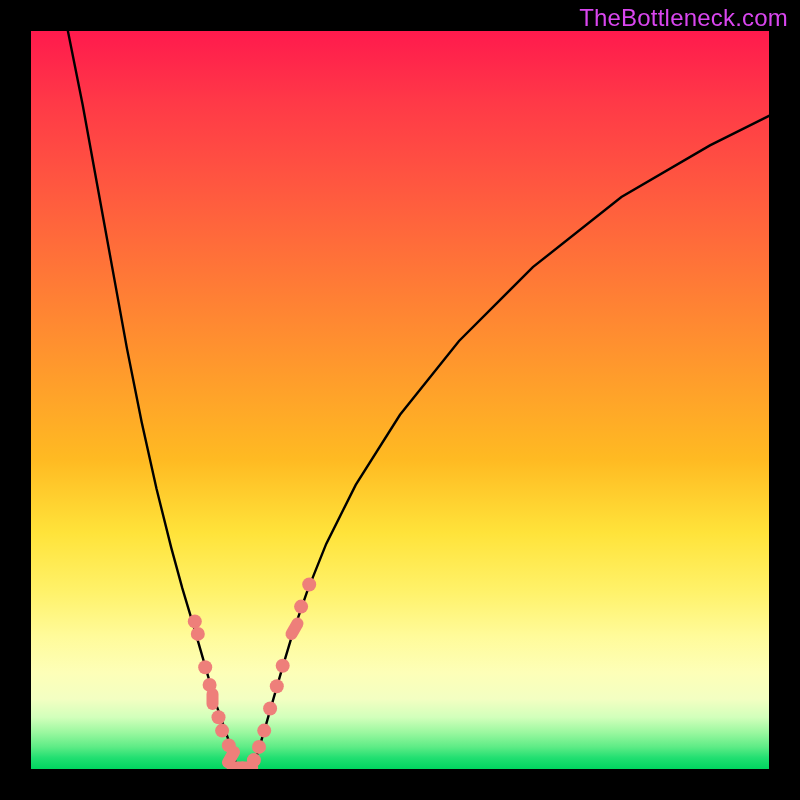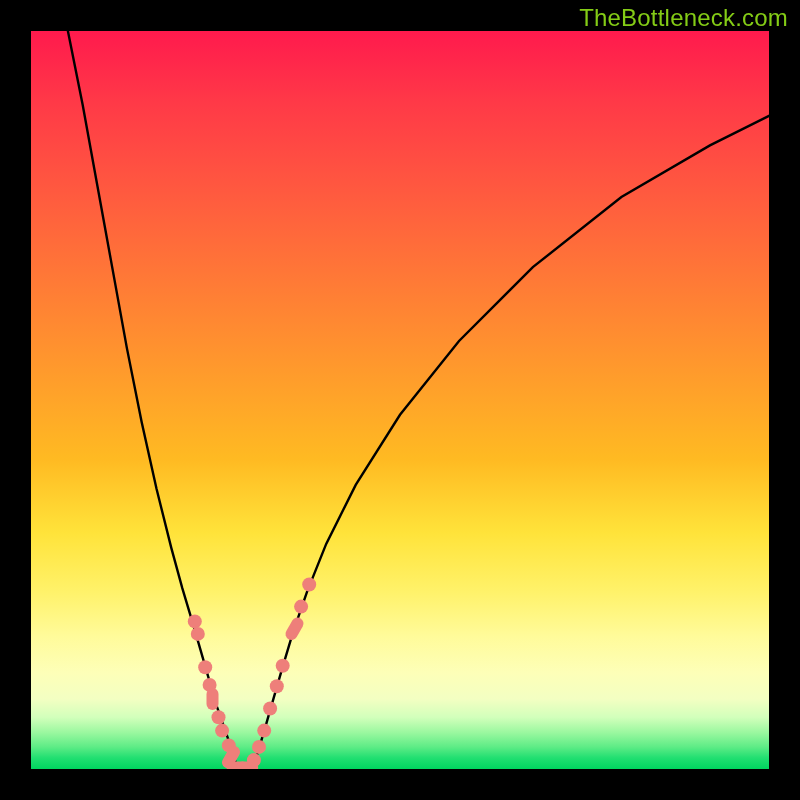--- a/index.html
+++ b/index.html
@@ -51,21 +51,21 @@
   }
   .curve-svg {
     position: absolute;
     left: 0; top: 0;
     width: 738px; height: 738px;
   }
   .attribution {
     position: absolute;
     top: 4px;
     right: 12px;
-    color: #84cc16;
+    color: #d946ef;
     font-size: 24px;
     font-weight: 500;
     letter-spacing: 0.2px;
     user-select: none;
   }
 </style>
 </head>
 <body>
 
 <div class="stage">

